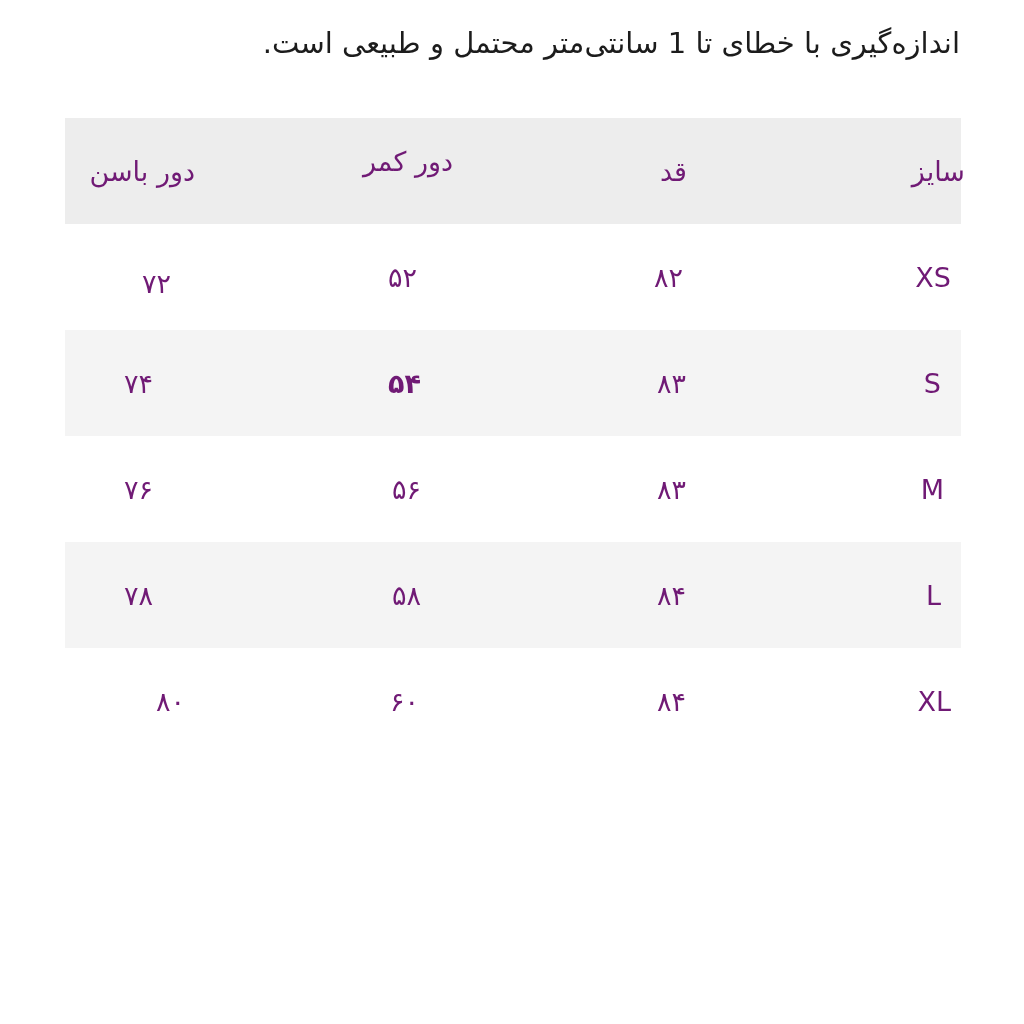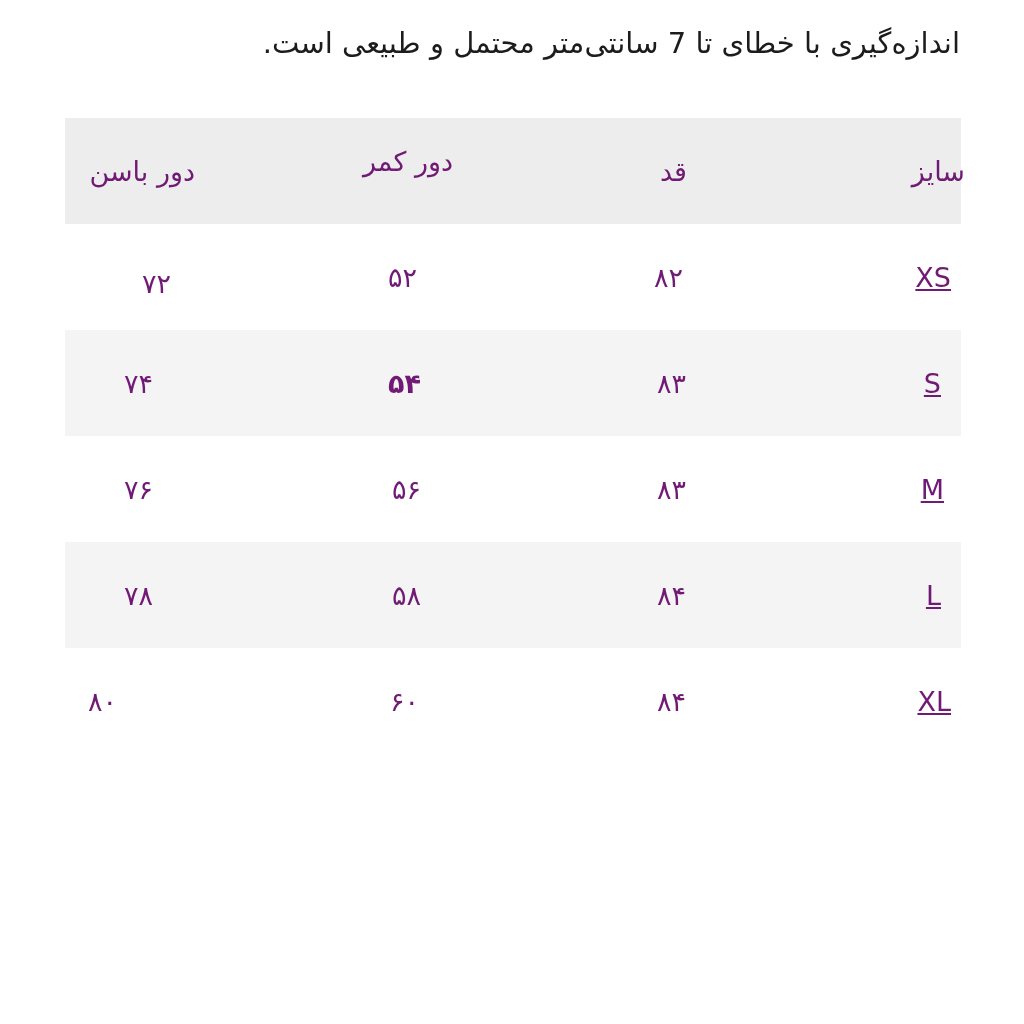--- a/index.html
+++ b/index.html
@@ -5,26 +5,26 @@
   html, body { margin:0; padding:0; background:#ffffff; }
   body { width:1024px; height:1024px; position:relative; overflow:hidden;
          font-family:"DejaVu Sans", sans-serif; }
   .note { position:absolute; top:26px; right:64px; direction:rtl; text-align:right;
           font-size:29px; color:#1c1c1c; white-space:nowrap; }
   .table { position:absolute; left:65px; top:118px; width:896px; direction:rtl; }
   .row { display:flex; height:106px; align-items:center; }
   .row.head { background:#ededed; height:106px; }
   .row.alt { background:#f4f4f4; }
   .cell { color:#701a75; font-size:27px; display:flex; align-items:center; justify-content:center; }
-  .cell.size { direction:ltr;text-decoration:underline; }
+  .cell.size { direction:ltr; }
 </style>
 </head>
 <body>
 
-<div class="note">اندازه‌گیری با خطای تا 7 سانتی‌متر محتمل و طبیعی است.</div>
+<div class="note">اندازه‌گیری با خطای تا 1 سانتی‌متر محتمل و طبیعی است.</div>
 
 <div class="table">
   <div class="row head">
     <div class="cell" style="position:absolute;right:-4px;top:0;height:106px;">سایز</div>
     <div class="cell" style="position:absolute;right:274px;top:0;height:106px;">قد</div>
     <div class="cell" style="position:absolute;right:508px;top:0;height:86px;">دور کمر</div>
     <div class="cell" style="position:absolute;right:766px;top:0;height:106px;">دور باسن</div>
   </div>
 
   <div class="row" style="position:relative;">
@@ -52,15 +52,15 @@
     <div class="cell size" style="position:absolute;right:20px;">L</div>
     <div class="cell" style="position:absolute;right:275px;">۸۴</div>
     <div class="cell" style="position:absolute;right:540px;">۵۸</div>
     <div class="cell" style="position:absolute;right:808px;">۷۸</div>
   </div>
 
   <div class="row" style="position:relative;">
     <div class="cell size" style="position:absolute;right:10px;">XL</div>
     <div class="cell" style="position:absolute;right:275px;">۸۴</div>
     <div class="cell" style="position:absolute;right:542px;margin-left:16px;">۶۰</div>
-    <div class="cell" style="position:absolute;right:844px;">۸۰</div>
+    <div class="cell" style="position:absolute;right:776px;">۸۰</div>
   </div>
 </div>
 
 </body></html>

